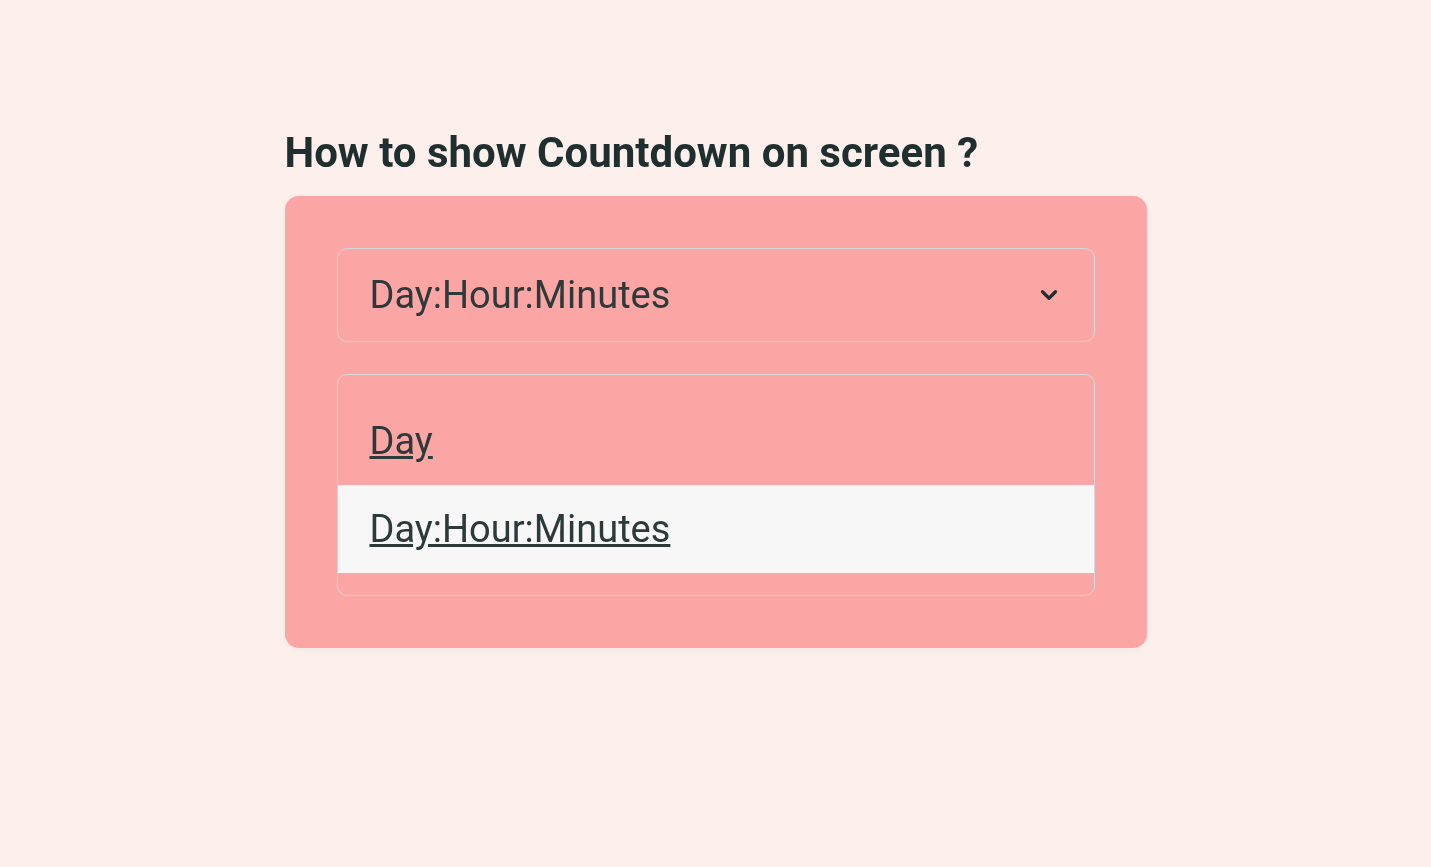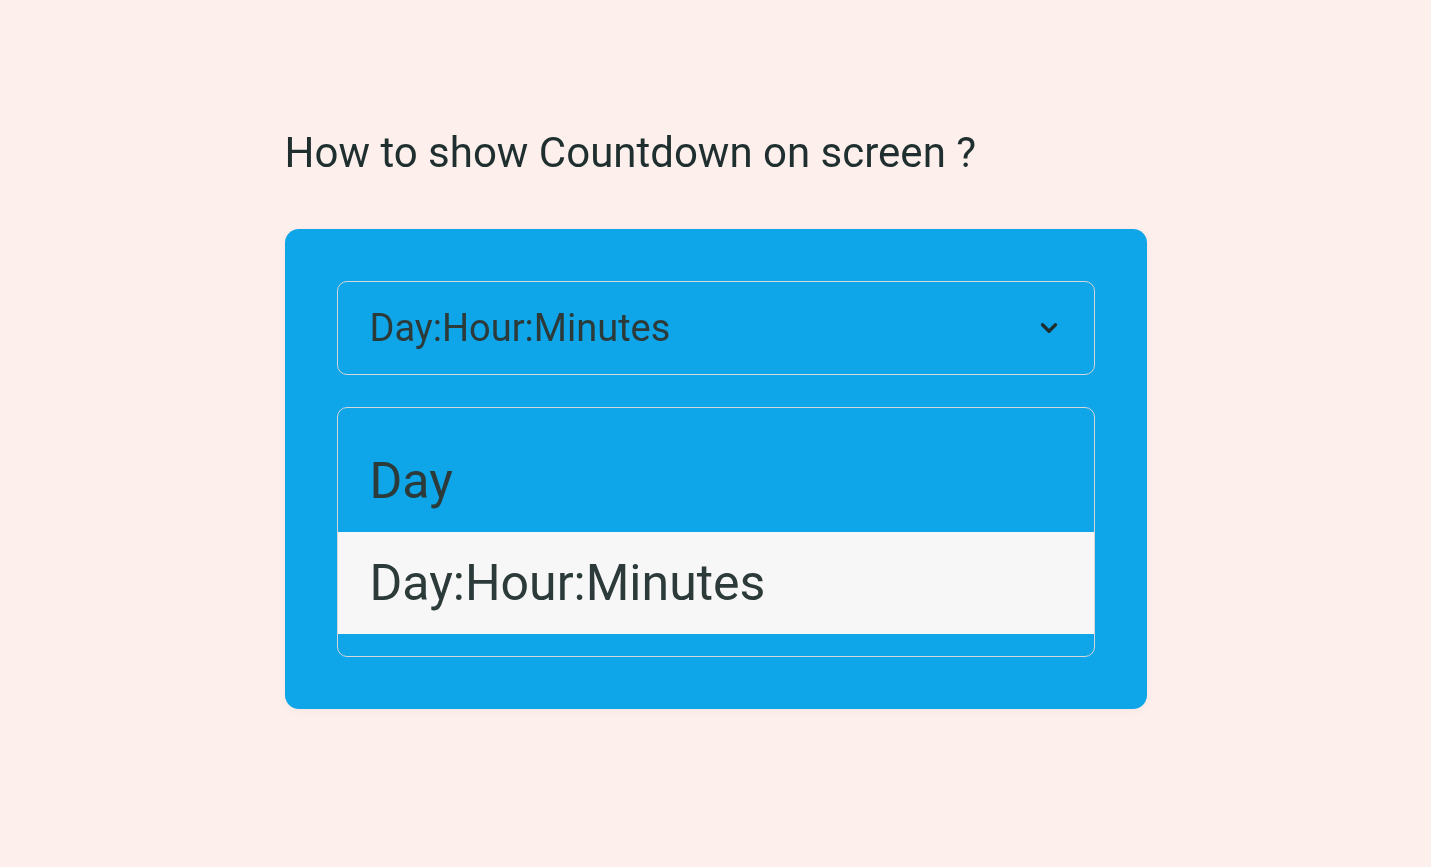--- a/index.html
+++ b/index.html
@@ -15,26 +15,26 @@
       padding-top: 128px;
       display: flex;
       flex-direction: column;
       align-items: center;
     }
     .container {
       width: 862px;
     }
     .heading {
       font-size: 42px;
-      font-weight: 400;
+      font-weight: 700;
       color: #1f2e2e;
-      margin-bottom: 52px;
+      margin-bottom: 19px;
     }
     .card {
-      background-color: #0ea5e9;
+      background-color: #fca5a5;
       border-radius: 14px;
       padding: 52px;
       box-shadow: 0 2px 10px rgba(0, 0, 0, 0.04);
     }
     .select-field {
       border: 1.5px solid #d4d6d9;
       border-radius: 10px;
       padding: 24px 32px;
       display: flex;
       justify-content: space-between;
@@ -54,24 +54,25 @@
       align-items: center;
       justify-content: center;
     }
     .dropdown-panel {
       border: 1.5px solid #d4d6d9;
       border-radius: 10px;
       padding: 22px 0;
     }
     .dropdown-option {
       padding: 22px 32px;
-      font-size: 50px;
+      font-size: 38px;
       font-weight: 400;
       color: #2c3a3a;
       cursor: pointer;
+      text-decoration: underline;
     }
     .dropdown-option.selected {
       background-color: #f7f7f7;
     }
   </style>
 </head>
 <body>
 
 <div class="container">
   <h1 class="heading">How to show Countdown on screen ?</h1>

